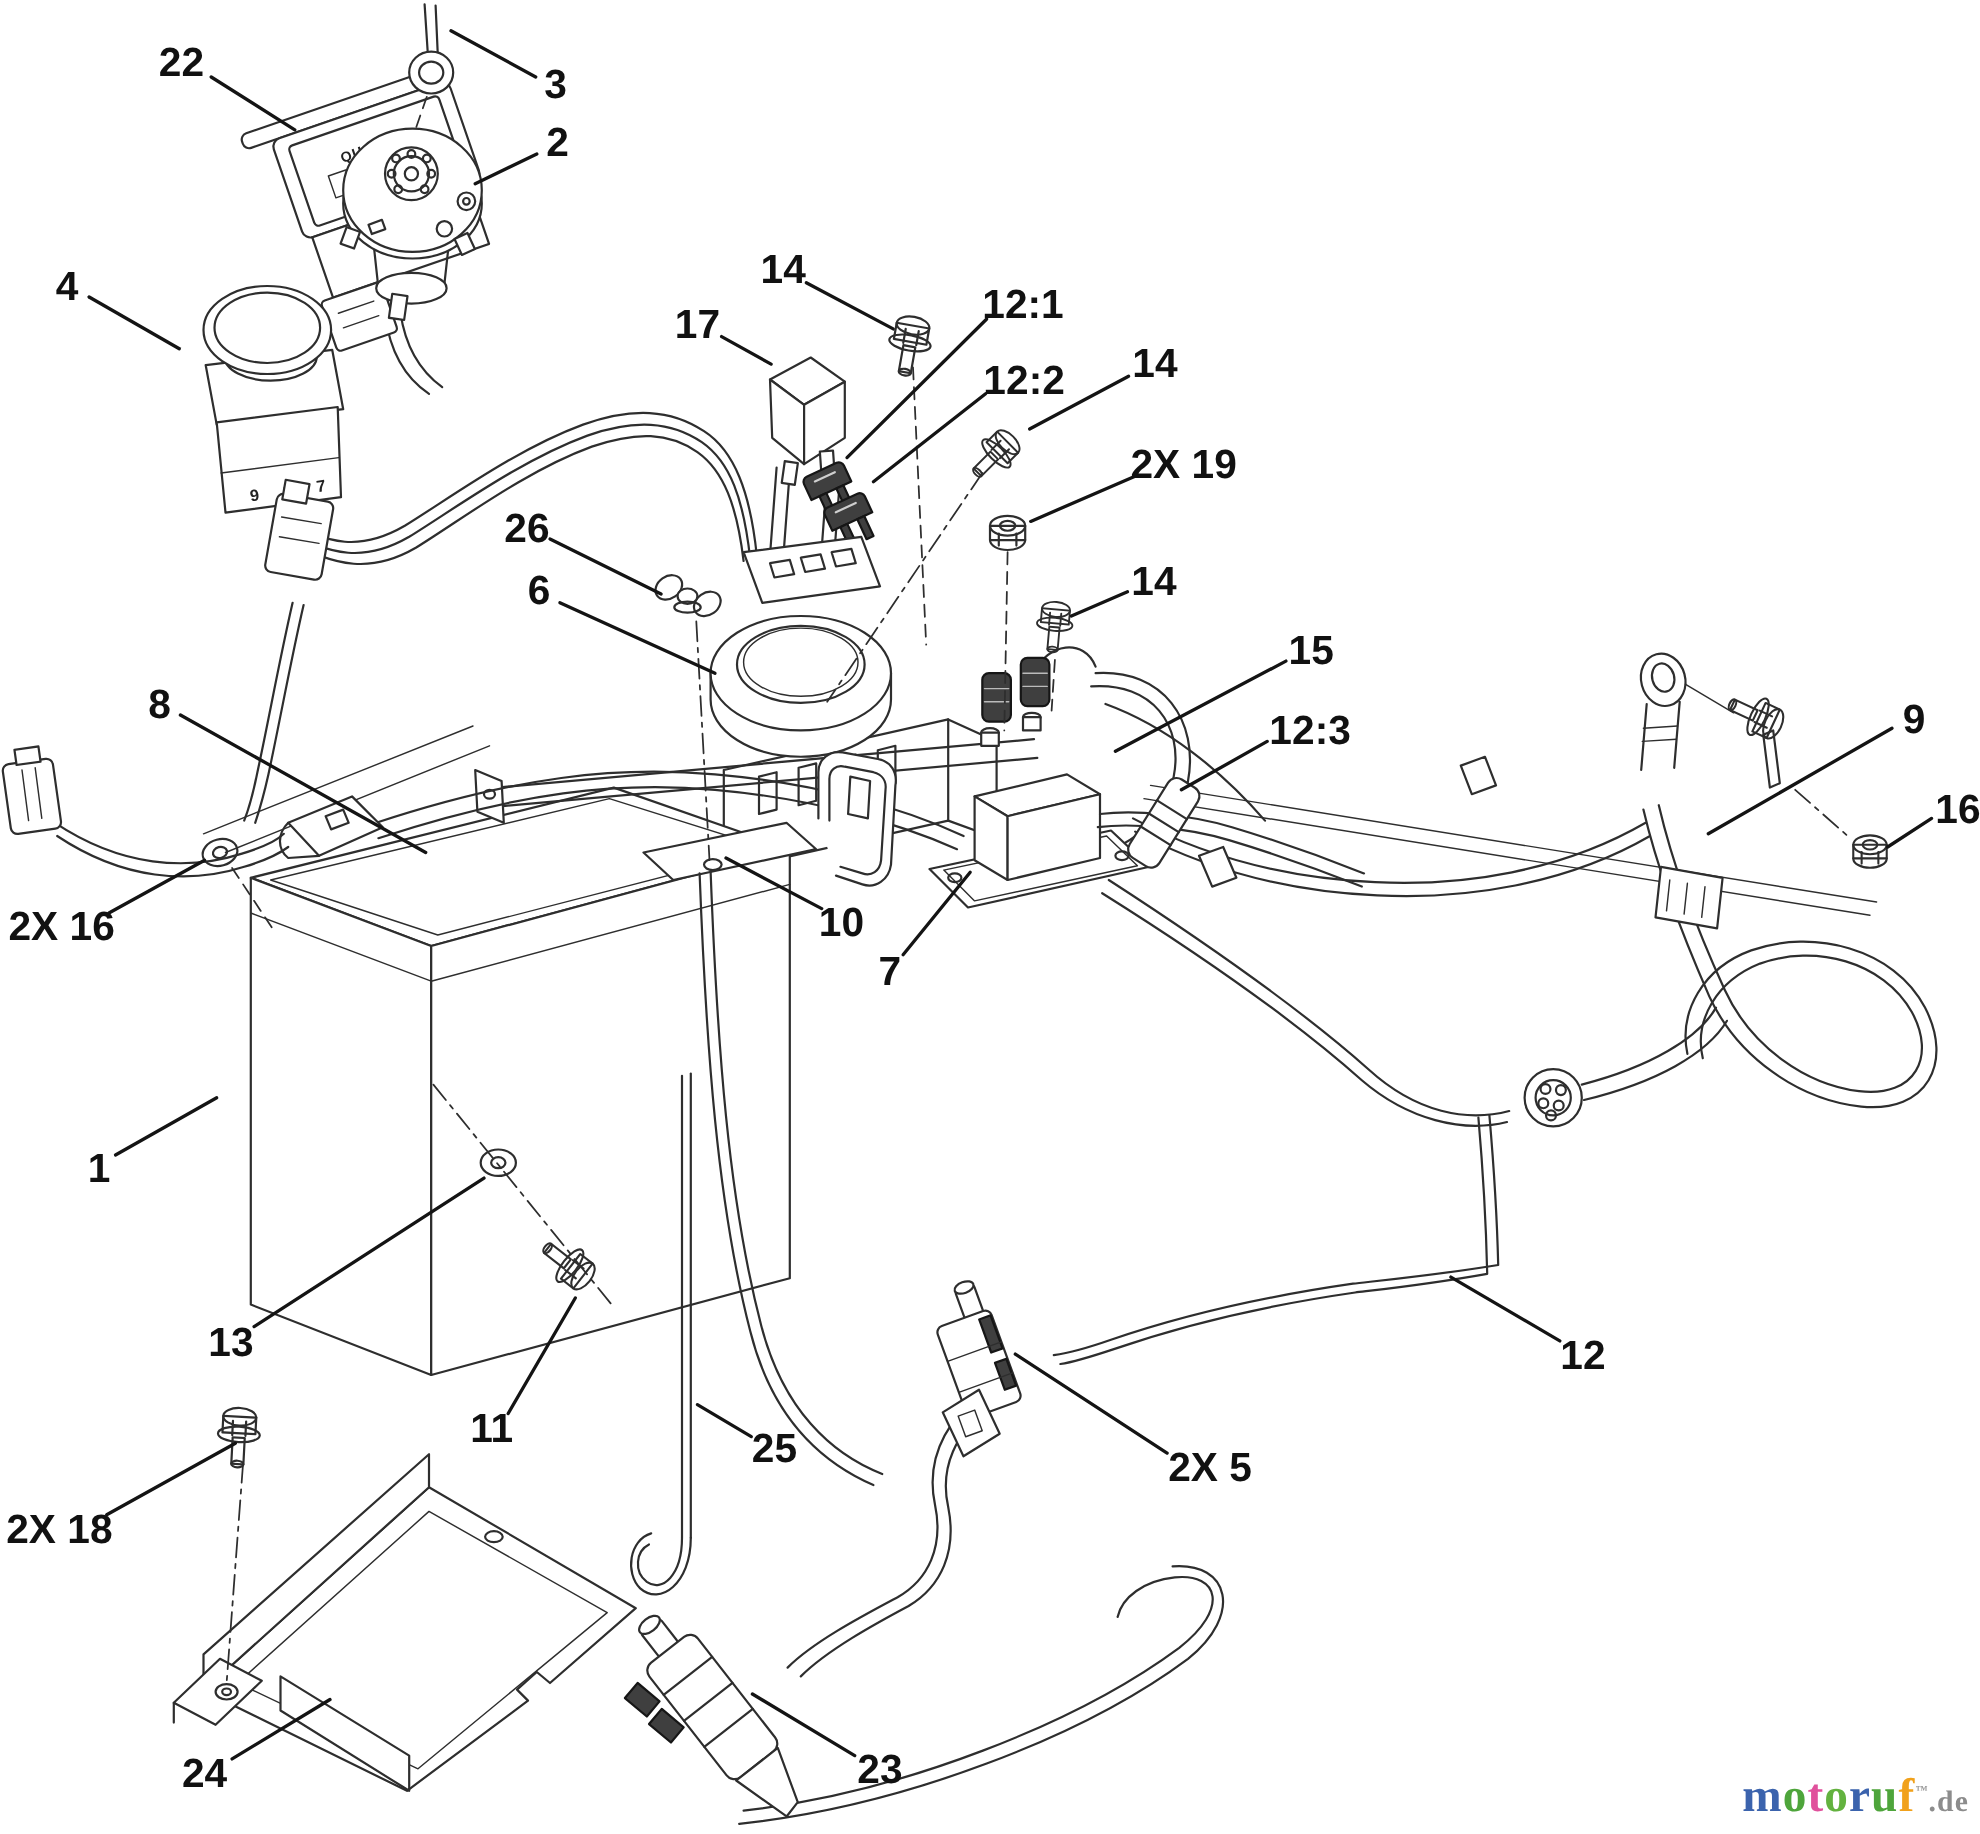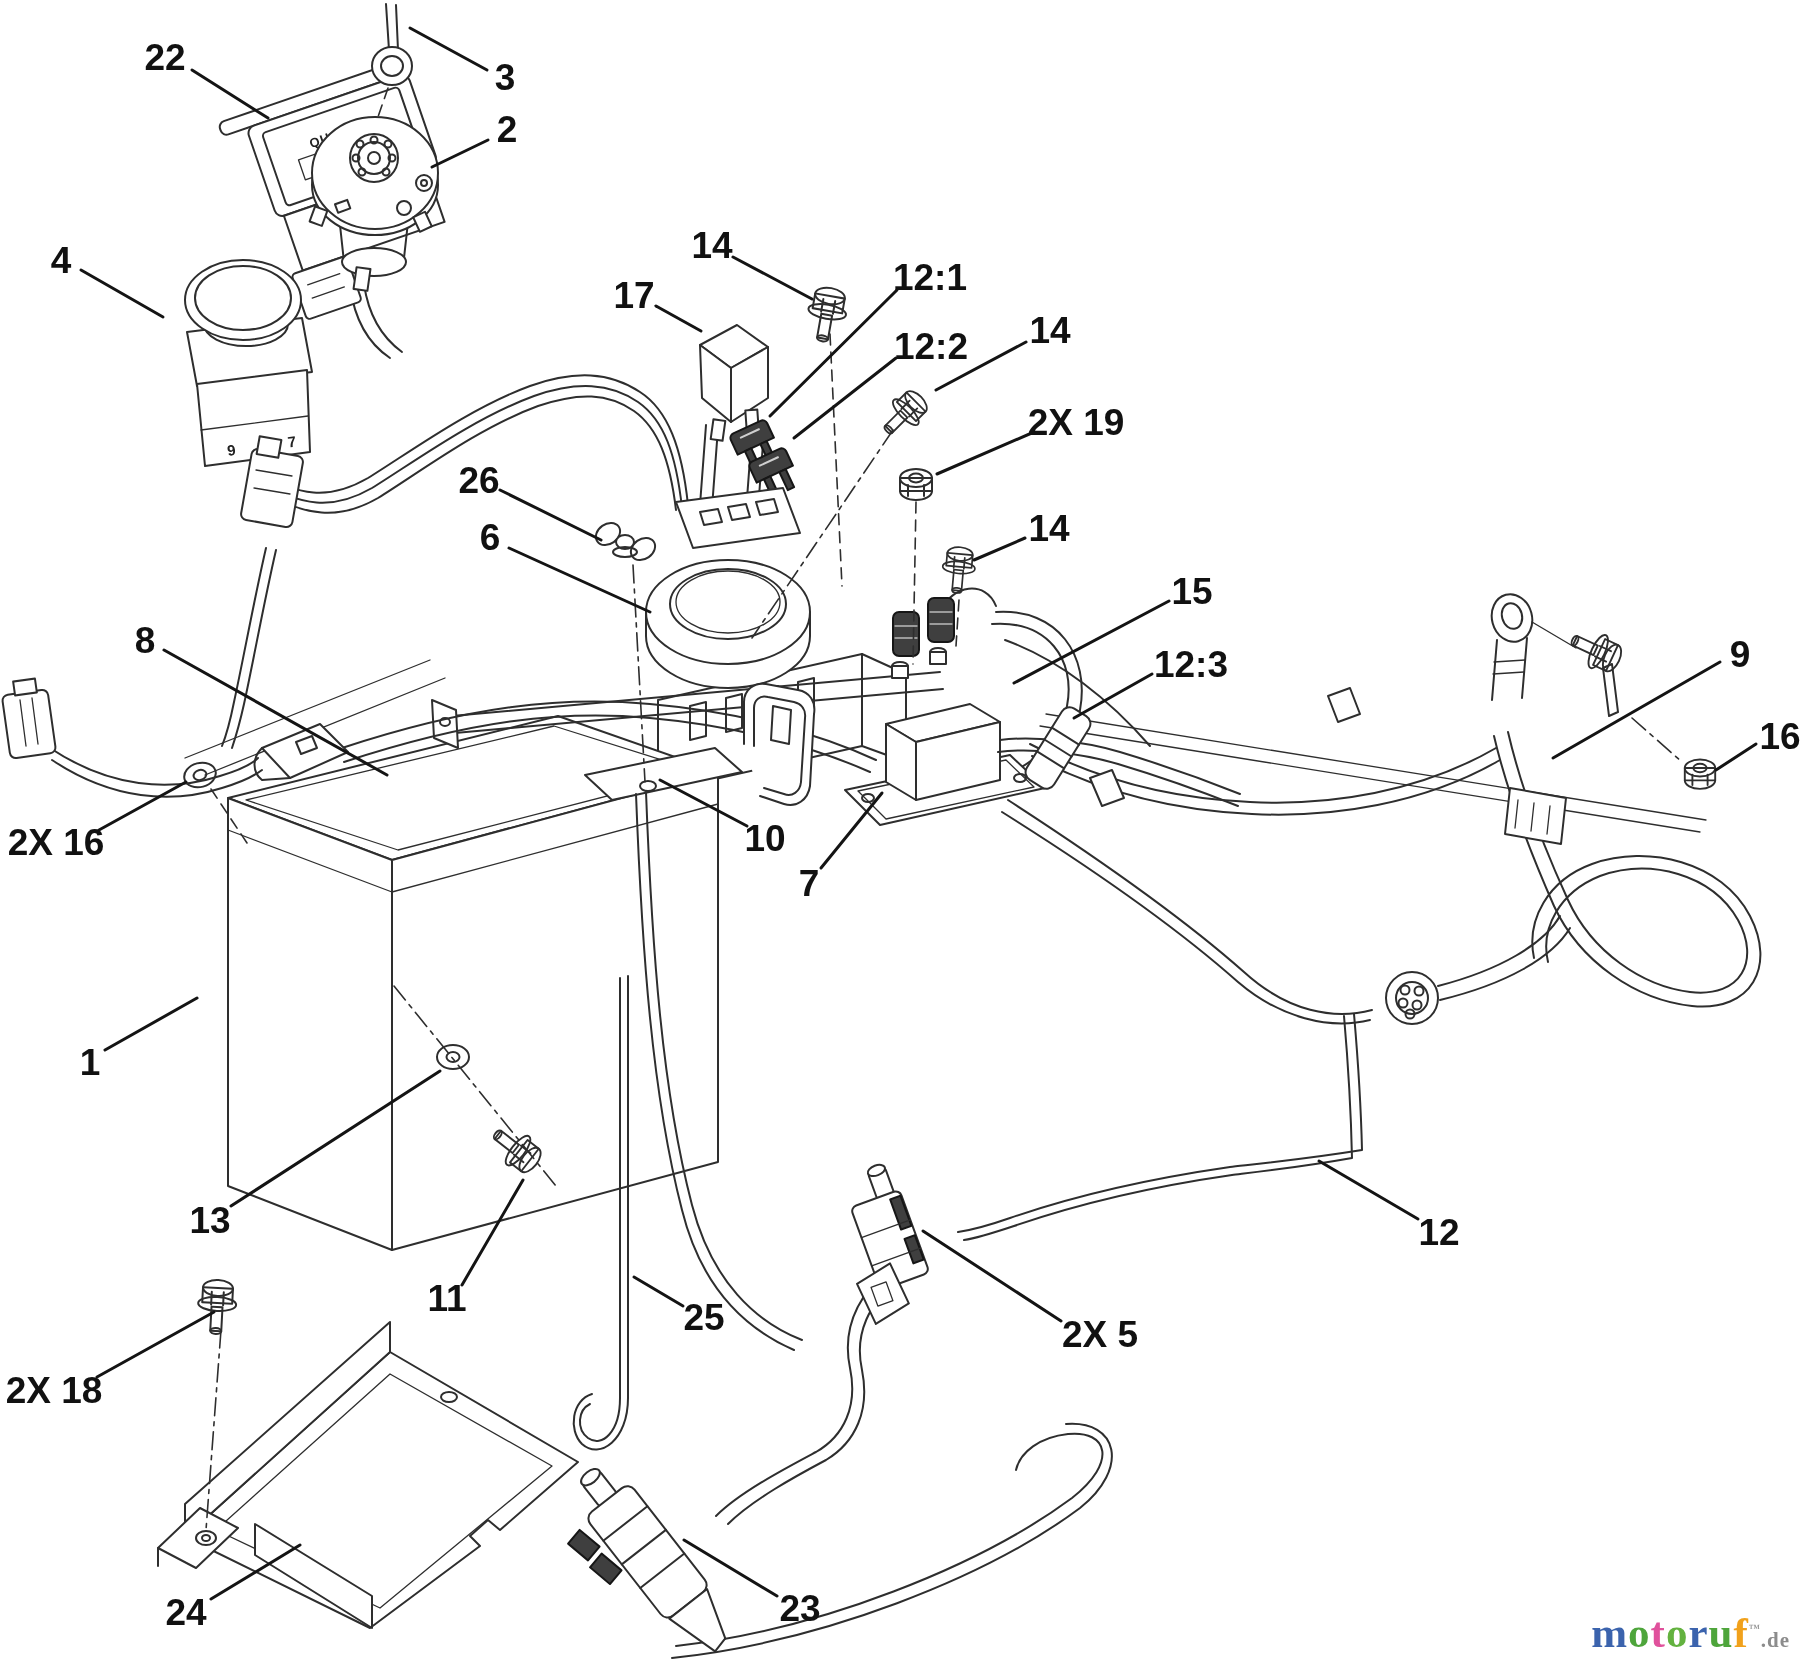--- a/index.html
+++ b/index.html
@@ -14,21 +14,21 @@
   svg .thin{stroke-width:1.3;}
   svg .dash{stroke-dasharray:11 7;stroke-width:1.6;}
   svg .ddot{stroke-dasharray:18 6 4 6;stroke-width:1.6;}
   svg .lead{stroke:#141414;stroke-width:3;}
   svg text{stroke:none;fill:#141414;}
   .callout-label{font-family:"Liberation Sans",sans-serif;font-weight:700;font-size:37px;fill:#111;}
   .meter-text{font-weight:700;letter-spacing:1px;fill:#222;}
   .tiny-text{font-weight:700;font-size:15px;letter-spacing:9px;fill:#222;}
   #watermark{position:absolute;right:10px;top:1608px;font-family:"Liberation Serif",serif;
              font-weight:700;font-size:43px;letter-spacing:1px;white-space:nowrap;}
-  #watermark .suffix{font-size:21px;font-weight:700;}
+  #watermark .suffix{font-size:27px;font-weight:700;}
   #watermark .tm{font-size:11px;vertical-align:super;color:#999;}
 </style>
 </head>
 <body>
 
 <svg id="art" width="1800" height="1667" viewBox="0 0 1800 1667">
 
   <defs>
     <g id="fbolt">
       <polygon points="-15,0 -15,15 15,15 15,0"></polygon>

